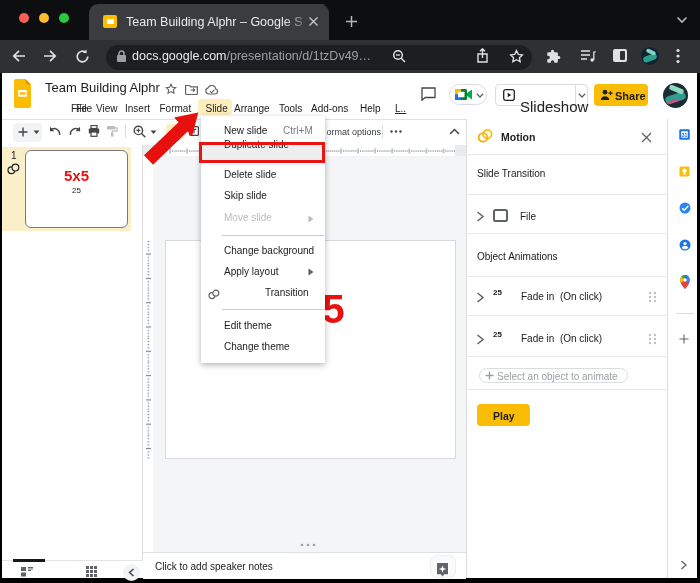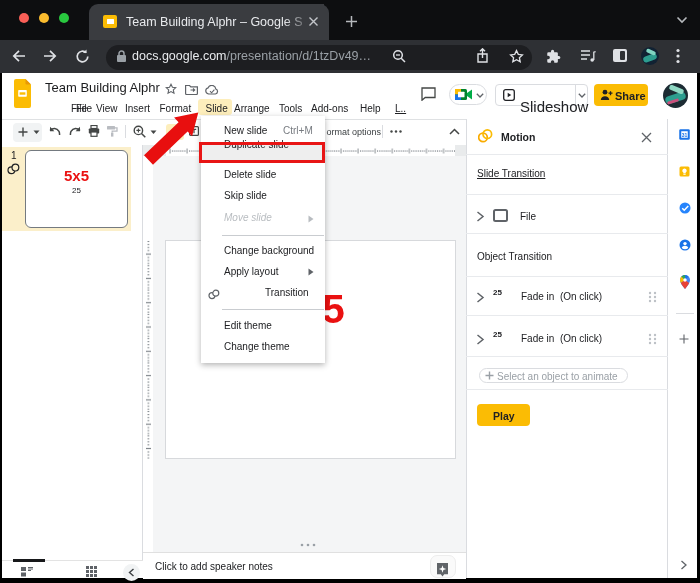--- a/index.html
+++ b/index.html
@@ -326,29 +326,29 @@
 
 <svg class="abs" style="left:478px;top:129px;" width="15" height="14" viewBox="0 0 15 14">
     <circle cx="5" cy="8.4" r="4.3" fill="none" stroke="#f9ab00" stroke-width="1.7"></circle>
     <circle cx="9.3" cy="5.2" r="4.3" fill="none" stroke="#fbbc04" stroke-width="1.7"></circle>
   </svg>
 <div class="abs" style="left:501px;top:131px;font-size:10.5px;font-weight:bold;color:#202124;">Motion</div>
 <svg class="abs" style="left:641px;top:132px;" width="11" height="11" viewBox="0 0 11 11">
     <path d="M1 1l9 9M10 1l-9 9" stroke="#5f6368" stroke-width="1.3"></path>
   </svg>
 <div class="abs mdiv" style="top:154px;"></div>
-<div class="abs" style="left:477px;top:168px;font-size:10px;color:#202124;text-decoration:underline;">Slide Transition</div>
+<div class="abs" style="left:477px;top:168px;font-size:10px;color:#202124;">Slide Transition</div>
 <div class="abs mdiv" style="top:194px;"></div>
 <svg class="abs" style="left:476px;top:211px;" width="9" height="11" viewBox="0 0 9 11">
     <path d="M1.5 1L7 5.5 1.5 10" fill="none" stroke="#5f6368" stroke-width="1.5"></path>
   </svg>
 <div class="abs" style="left:493px;top:209px;width:15px;height:13px;border:2.6px solid #5f6368;border-radius:2.5px;box-sizing:border-box;"></div>
 <div class="abs" style="left:520px;top:211px;font-size:10px;color:#202124;">File</div>
 <div class="abs mdiv" style="top:233px;"></div>
-<div class="abs" style="left:477px;top:251px;font-size:10px;color:#202124;">Object Transition</div>
+<div class="abs" style="left:477px;top:251px;font-size:10px;color:#202124;">Object Animations</div>
 <div class="abs mdiv" style="top:276px;"></div>
 
 <svg class="abs" style="left:476px;top:292px;" width="9" height="11" viewBox="0 0 9 11">
     <path d="M1.5 1L7 5.5 1.5 10" fill="none" stroke="#5f6368" stroke-width="1.5"></path>
   </svg>
 <div class="abs" style="left:493px;top:288px;font-size:8px;font-weight:bold;color:#202124;">25</div>
 <div class="abs" style="left:521px;top:291px;font-size:10px;color:#202124;">Fade in&nbsp; (On click)</div>
 <svg class="abs" style="left:648px;top:291px;" width="9" height="12" viewBox="0 0 9 12">
     <g fill="#bdc1c6">
       <circle cx="2" cy="2" r="1.2"></circle>
@@ -424,21 +424,21 @@
     <path d="M1.5 1L6 5 1.5 9" fill="none" stroke="#5f6368" stroke-width="1.3"></path>
   </svg>
 
 <div class="abs" id="dropdown" style="left:201px;top:116px;width:124px;height:247px;background:#fff;box-shadow:0 2px 6px rgba(0,0,0,0.3);"></div>
 <div class="abs" style="left:202px;top:144px;width:122px;height:18px;background:#eeeeee;"></div>
 <div class="abs dmenu" style="top:124.5px;">New slide</div>
 <div class="abs" style="left:283px;top:124.5px;font-size:10px;color:#777b80;">Ctrl+M</div>
 <div class="abs dmenu" style="top:139px;text-align:center;">Duplicate slide</div>
 <div class="abs dmenu" style="top:168.5px;">Delete slide</div>
 <div class="abs dmenu" style="top:189.5px;">Skip slide</div>
-<div class="abs dmenu" style="top:211.5px;color:#b8bcc0;font-style:italic;">Move slide</div>
+<div class="abs dmenu" style="top:211.5px;color:#b8bcc0;">Move slide</div>
 <svg class="abs" style="left:308px;top:214.5px;" width="6" height="8" viewBox="0 0 6 8">
     <path d="M0.5 0.5L5.5 4 0.5 7.5z" fill="#b8bcc0"></path>
   </svg>
 <div class="abs" style="left:222px;top:234.5px;width:102px;height:1px;background:#c9ccd0;"></div>
 <div class="abs dmenu" style="top:244.5px;">Change background</div>
 <div class="abs dmenu" style="top:265.5px;">Apply layout</div>
 <svg class="abs" style="left:308px;top:268px;" width="6" height="8" viewBox="0 0 6 8">
     <path d="M0.5 0.5L5.5 4 0.5 7.5z" fill="#5f6368"></path>
   </svg>
 <div class="abs dmenu" style="top:286.5px;margin-left:41px;">Transition</div>

